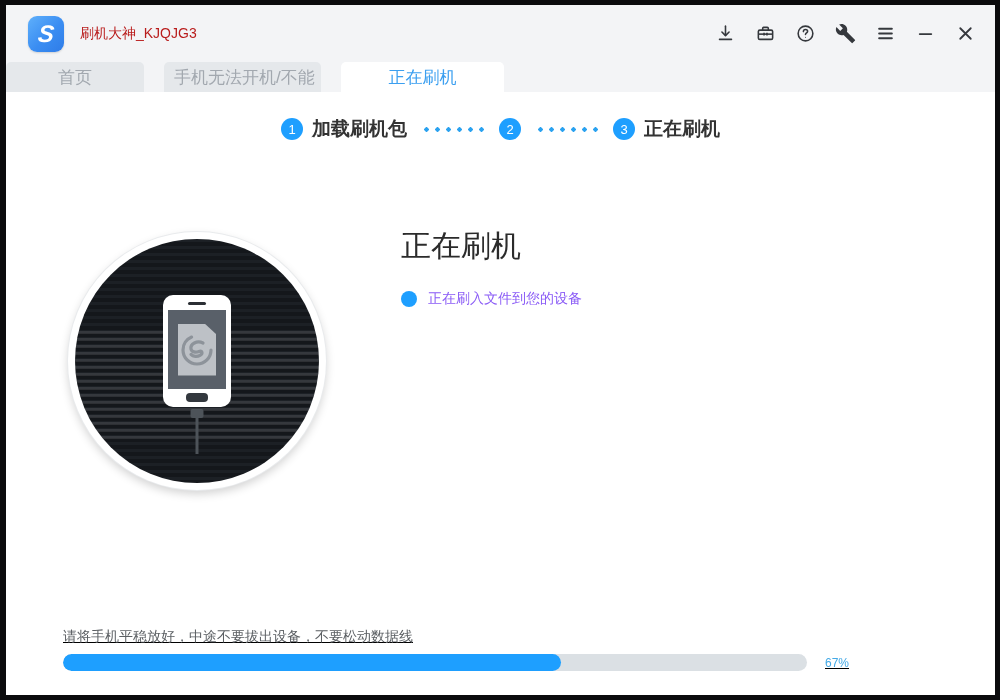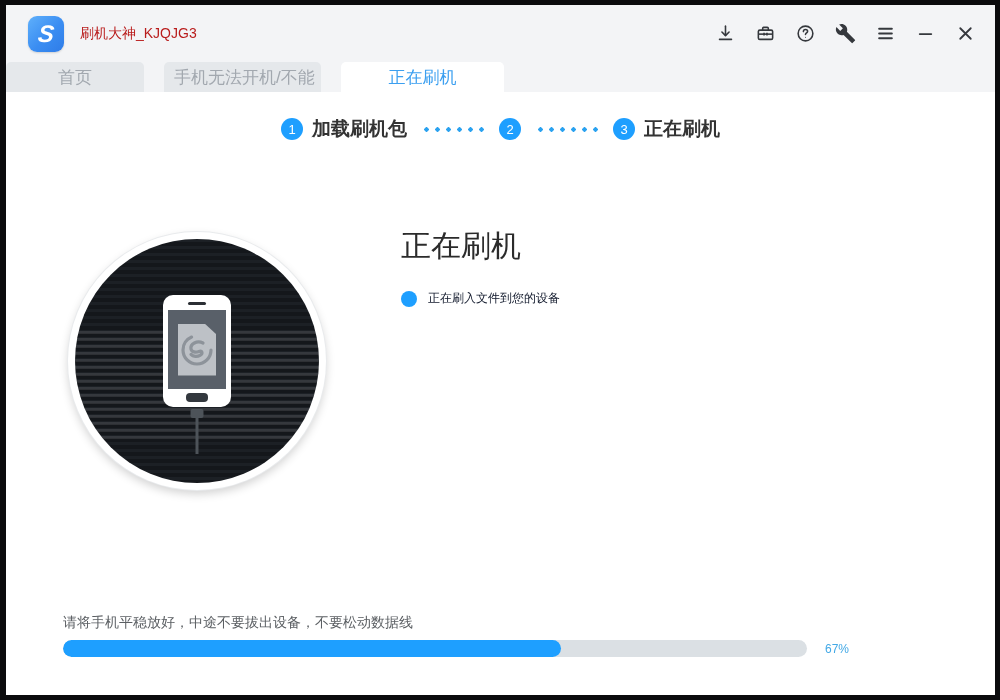--- a/index.html
+++ b/index.html
@@ -74,23 +74,23 @@
   }
   .file-swirl { position:absolute; }
   .home-btn { position:absolute; bottom:5px; left:50%; transform:translateX(-50%); width:22px; height:9px; border-radius:4px; background:#33383e; }
   .connector { position:absolute; left:50%; top:170px; transform:translateX(-50%); width:13px; height:9px; border-radius:2px; background:#4d5359; }
   .cable { position:absolute; left:50%; top:179px; transform:translateX(-50%); width:3px; height:36px; background:#4d5359; }
   
   .main-info { position:absolute; left:395px; top:110px; }
   .main-title { font-size:30px; font-weight:normal; color:#2b2b2b; }
   .status-row { display:flex; align-items:center; margin-top:23px; }
   .status-dot { width:16px; height:16px; border-radius:50%; background:#1e9fff; flex:none; }
-  .status-text { margin-left:11px; font-size:12px; color:#0f172a;text-align:center; }
-  
-  .footer { position:absolute; left:57px; bottom:62px; }
+  .status-text { margin-left:11px; font-size:14px; color:#8b5cf6;text-align:center; }
+  
+  .footer { position:absolute; left:57px; bottom:48px;text-decoration:underline; }
   .warning { font-size:14px; color:#5b5f63; margin-bottom:8px; }
   .progress-row { display:flex; align-items:center; }
   .progress-track { width:744px; height:17px; border-radius:9px; background:#dbe0e4; overflow:hidden; }
   .progress-fill { height:100%; border-radius:9px; background:#1e9fff; width:0; }
   .percent { margin-left:18px; font-size:12px; color:#43a9e6; }
 </style>
 </head>
 <body>
 
 <div class="window">

